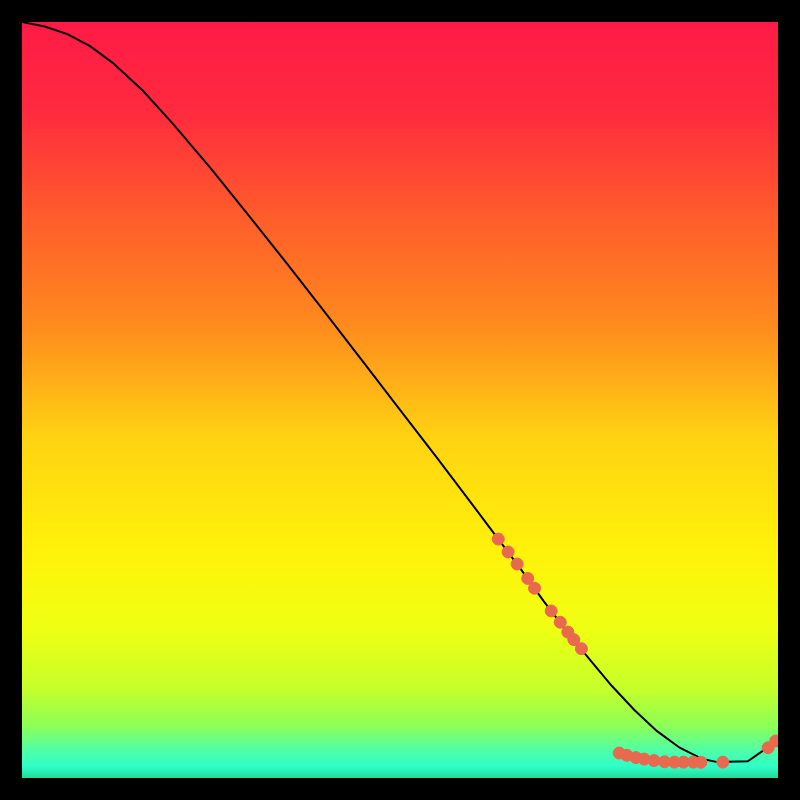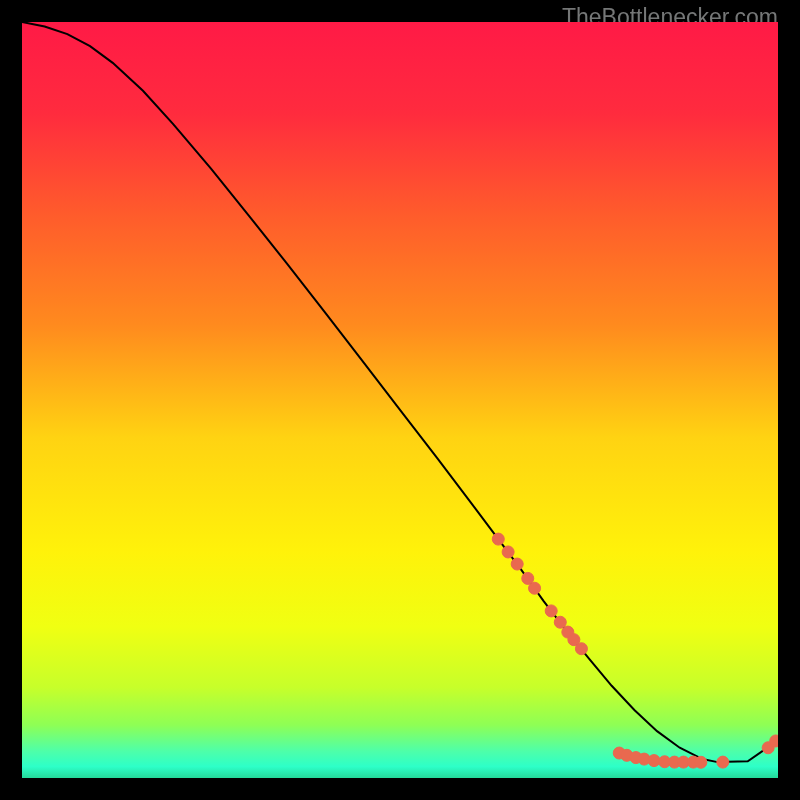--- a/index.html
+++ b/index.html
@@ -32,21 +32,20 @@
     top: 22px;
     width: 756px;
     height: 756px;
   }
   svg { display: block; }
 </style>
 </head>
 <body>
 
 <div class="wrap">
-  <div class="watermark">TheBottlenecker.com</div>
   <div class="plot">
     <svg id="svg" width="756" height="756" viewBox="0 0 756 756">
         <defs>
           <linearGradient id="bg-grad" x1="0" y1="0" x2="0" y2="1">
             <stop offset="0%" stop-color="#ff1a46"></stop>
             <stop offset="12%" stop-color="#ff2b3e"></stop>
             <stop offset="25%" stop-color="#ff5a2c"></stop>
             <stop offset="40%" stop-color="#ff8a1e"></stop>
             <stop offset="55.00000000000001%" stop-color="#ffd312"></stop>
             <stop offset="70%" stop-color="#fff20a"></stop>

